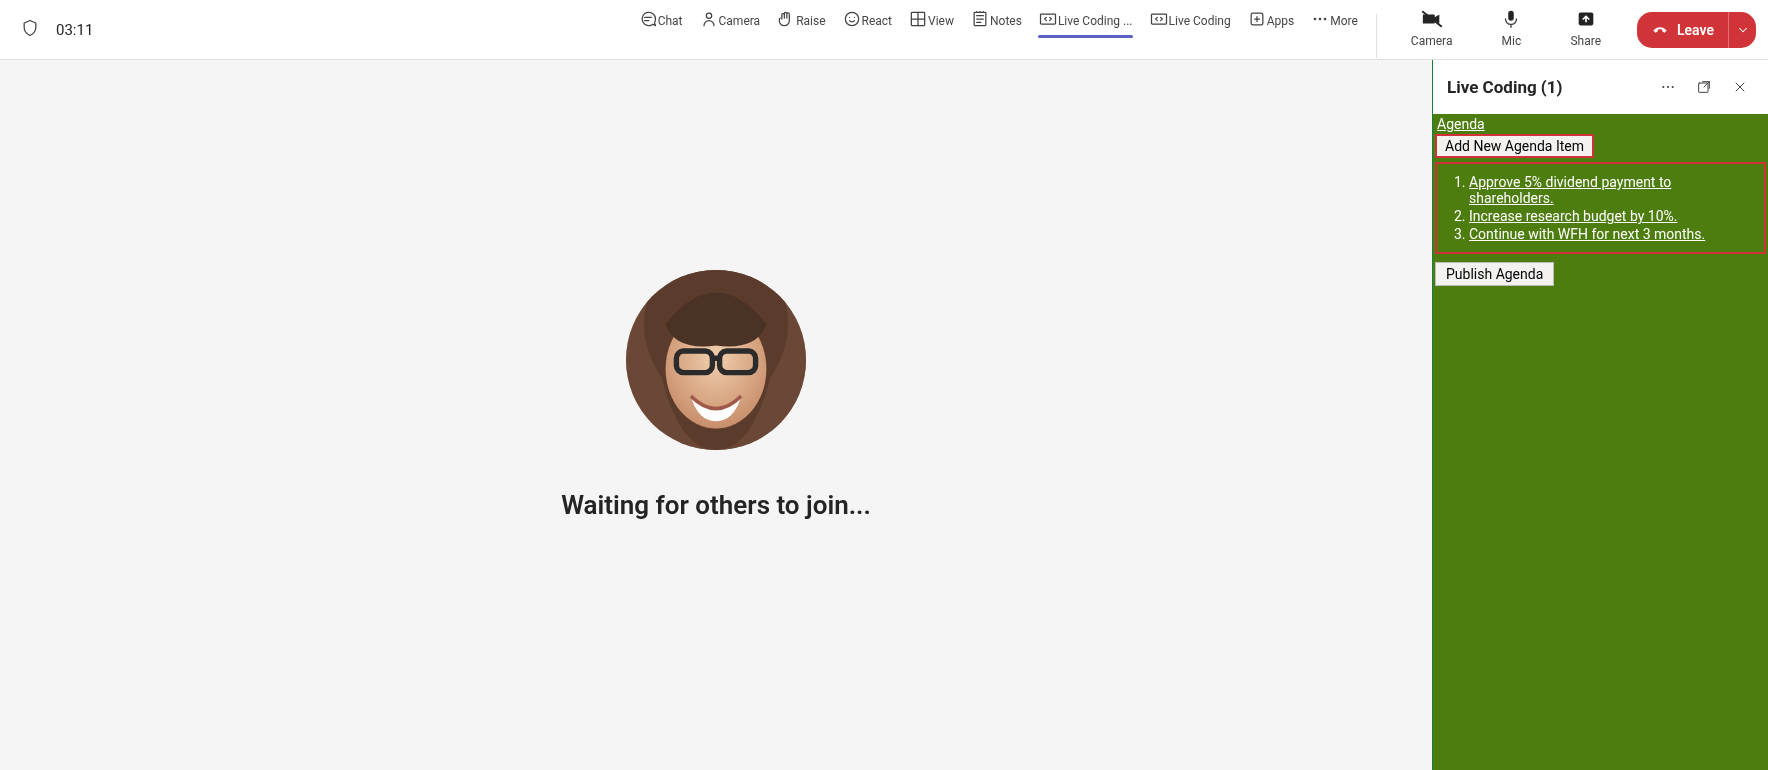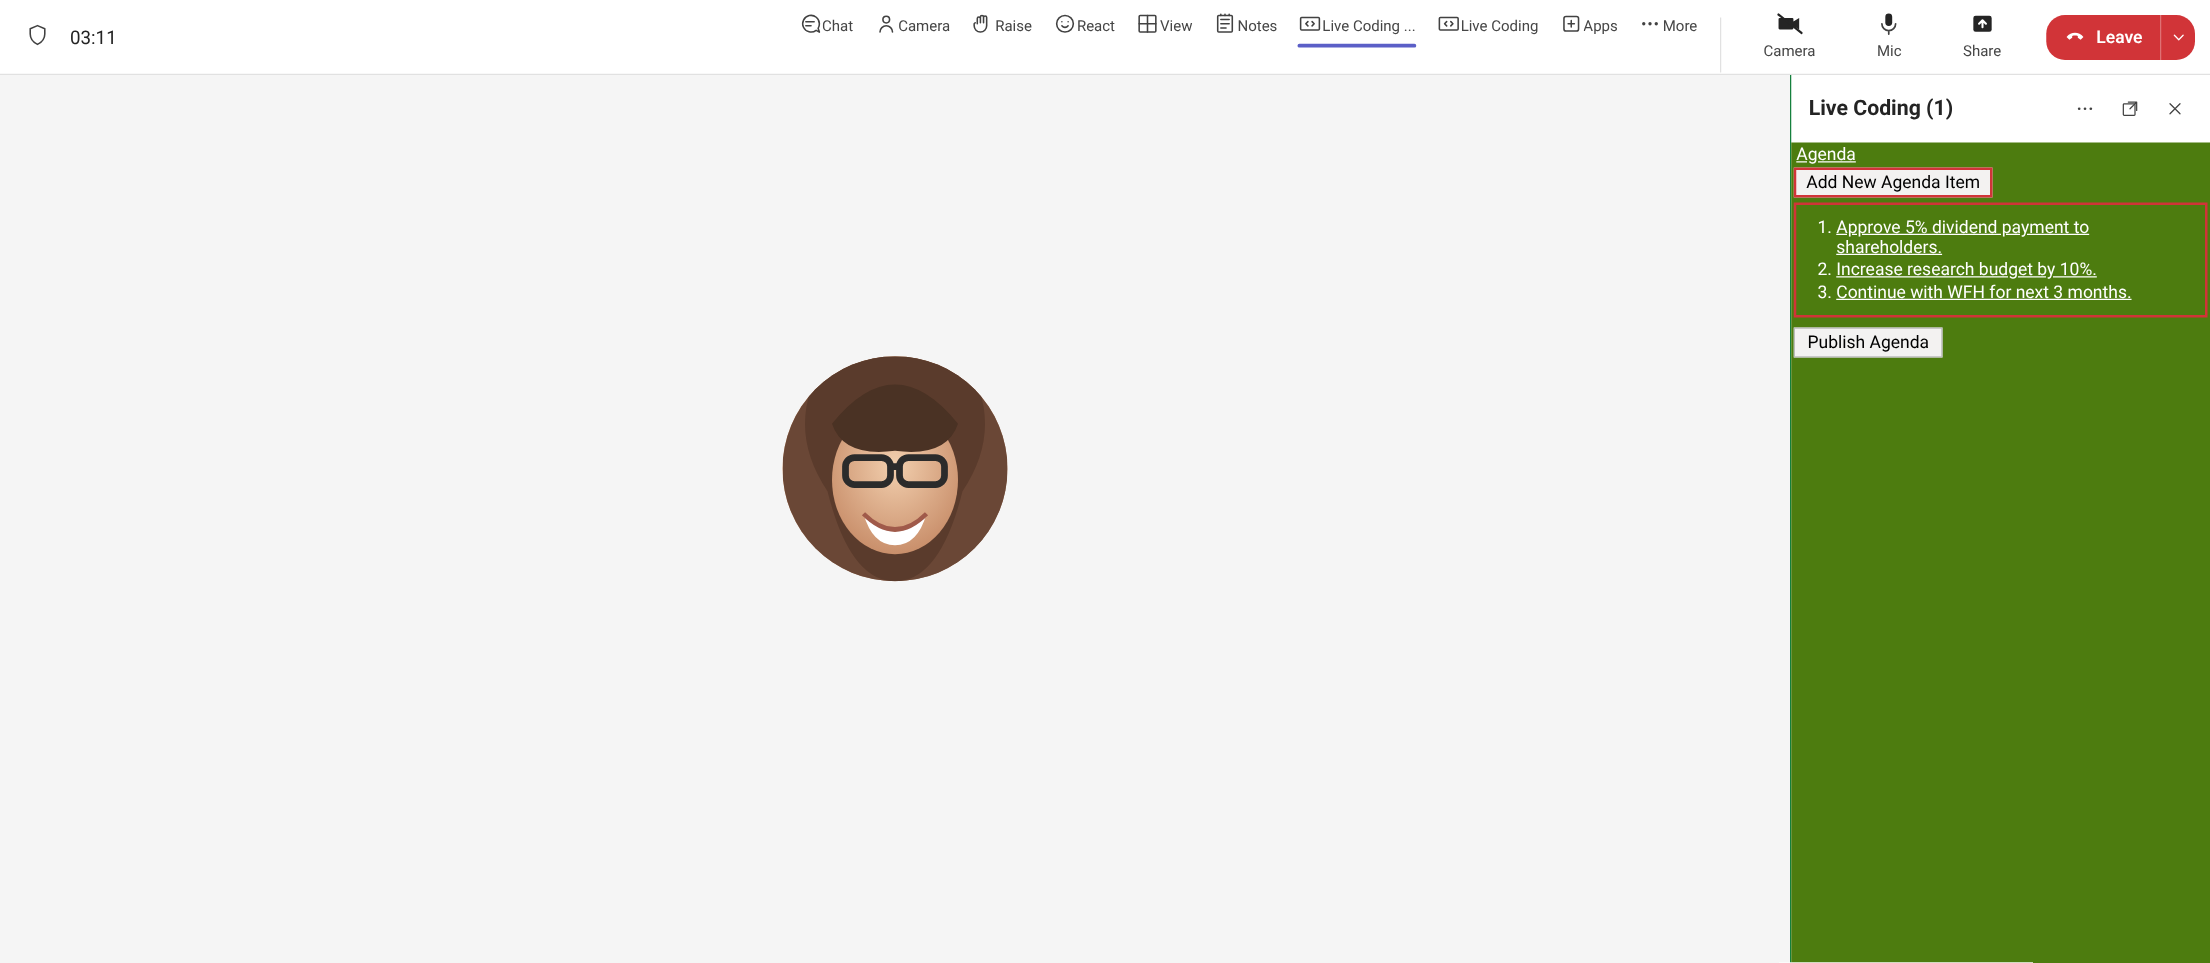--- a/index.html
+++ b/index.html
@@ -297,20 +297,21 @@
         <path d="M20 0 h60 q20 30 0 60 q-10 40 -30 40 t-30-40 q-20-30 0-60z" fill="#5a3b2c"></path>
         <ellipse cx="50" cy="55" rx="28" ry="33" fill="url(#skin)"></ellipse>
         <path d="M22 30 q28 -35 56 0 q-5 15 -28 12 q-23 3 -28 -12z" fill="#4a3224"></path>
         <rect x="28" y="45" width="20" height="12" rx="4" fill="none" stroke="#2b2b2b" stroke-width="3"></rect>
         <rect x="52" y="45" width="20" height="12" rx="4" fill="none" stroke="#2b2b2b" stroke-width="3"></rect>
         <line x1="48" y1="49" x2="52" y2="49" stroke="#2b2b2b" stroke-width="3"></line>
         <path d="M36 70 q14 14 28 0 q-4 14 -14 14 t-14-14z" fill="#fff"></path>
         <path d="M36 70 q14 14 28 0" fill="none" stroke="#a05a4a" stroke-width="2"></path>
       </svg>
     </div>
+    <div class="waiting">Waiting for others to join...</div>
   </div>
 
   <div class="sidepanel">
     <div class="sp-header">
       <div class="sp-title">Live Coding (1)</div>
       <button class="sp-icnbtn">
         <svg viewBox="0 0 24 24">
             <circle cx="5" cy="12" r="1.6" fill="#424242"></circle>
             <circle cx="12" cy="12" r="1.6" fill="#424242"></circle>
             <circle cx="19" cy="12" r="1.6" fill="#424242"></circle>

